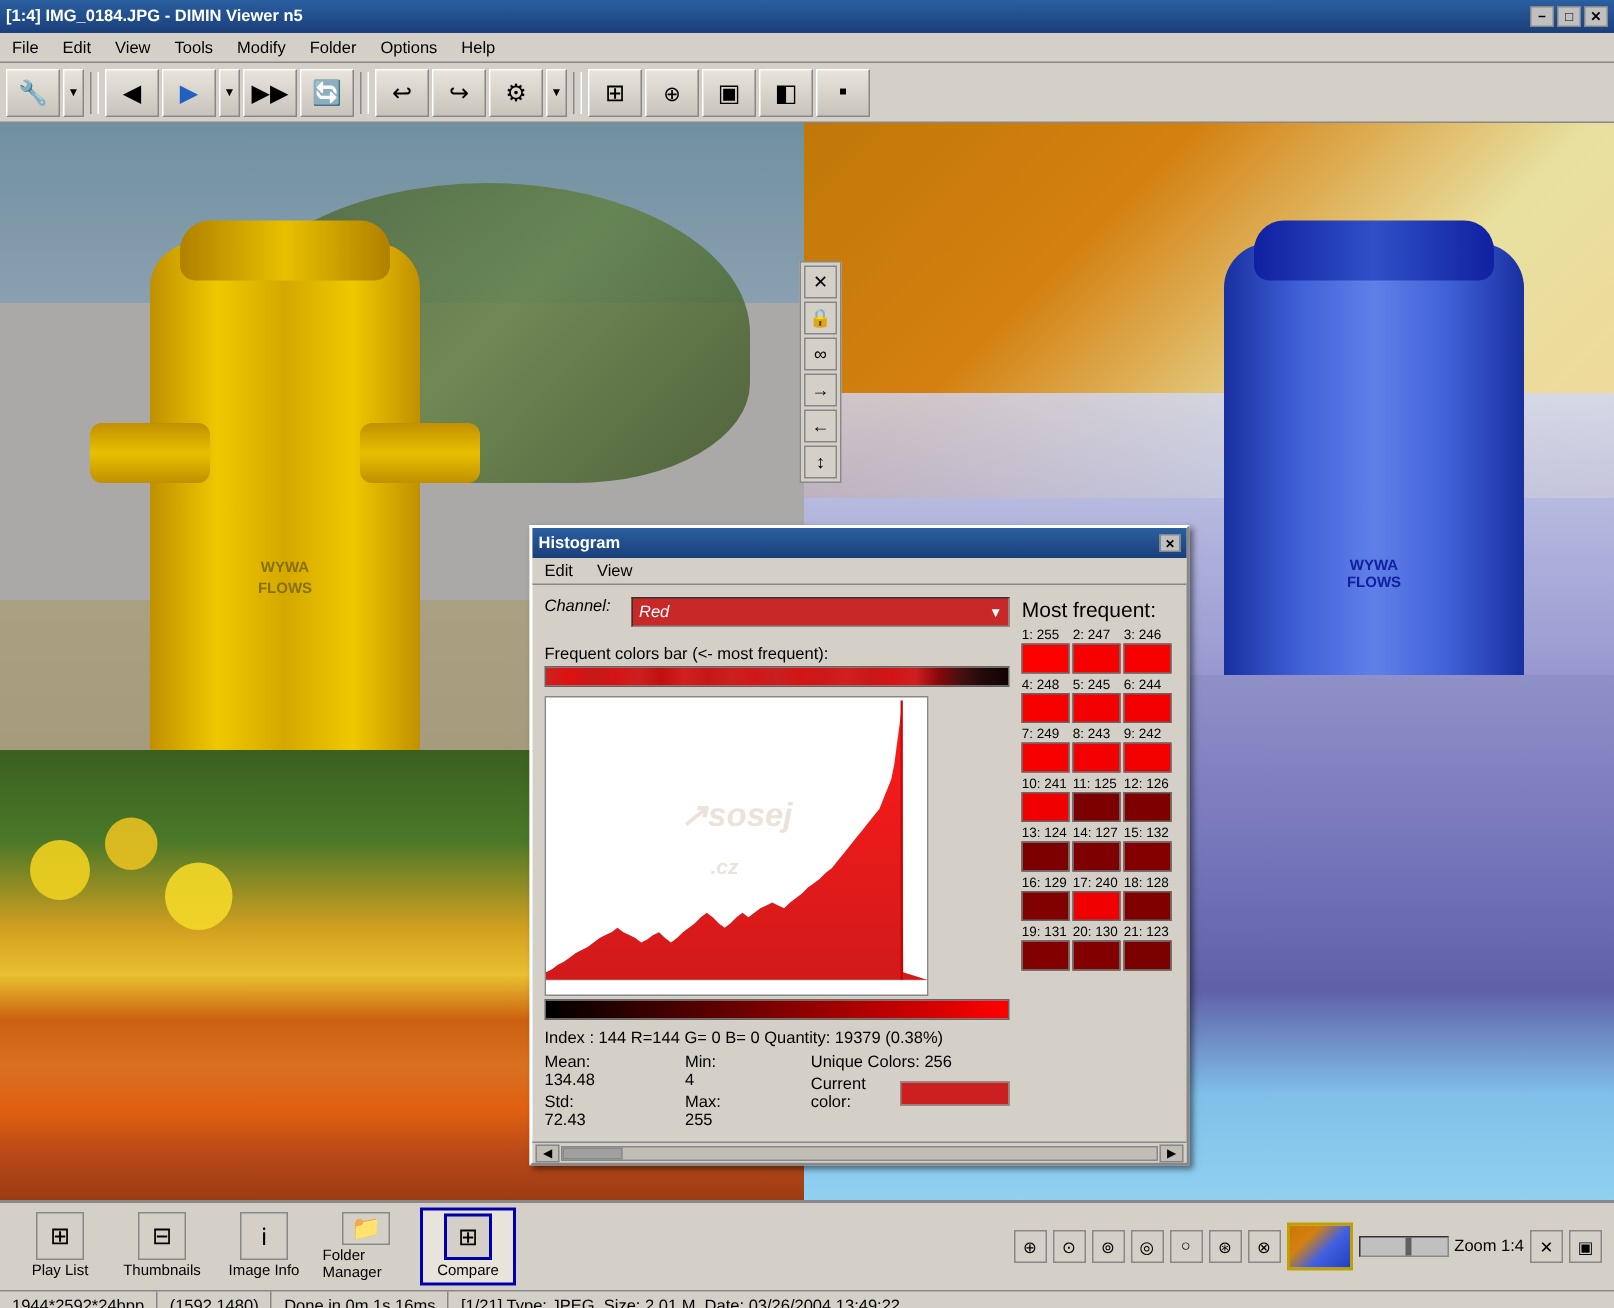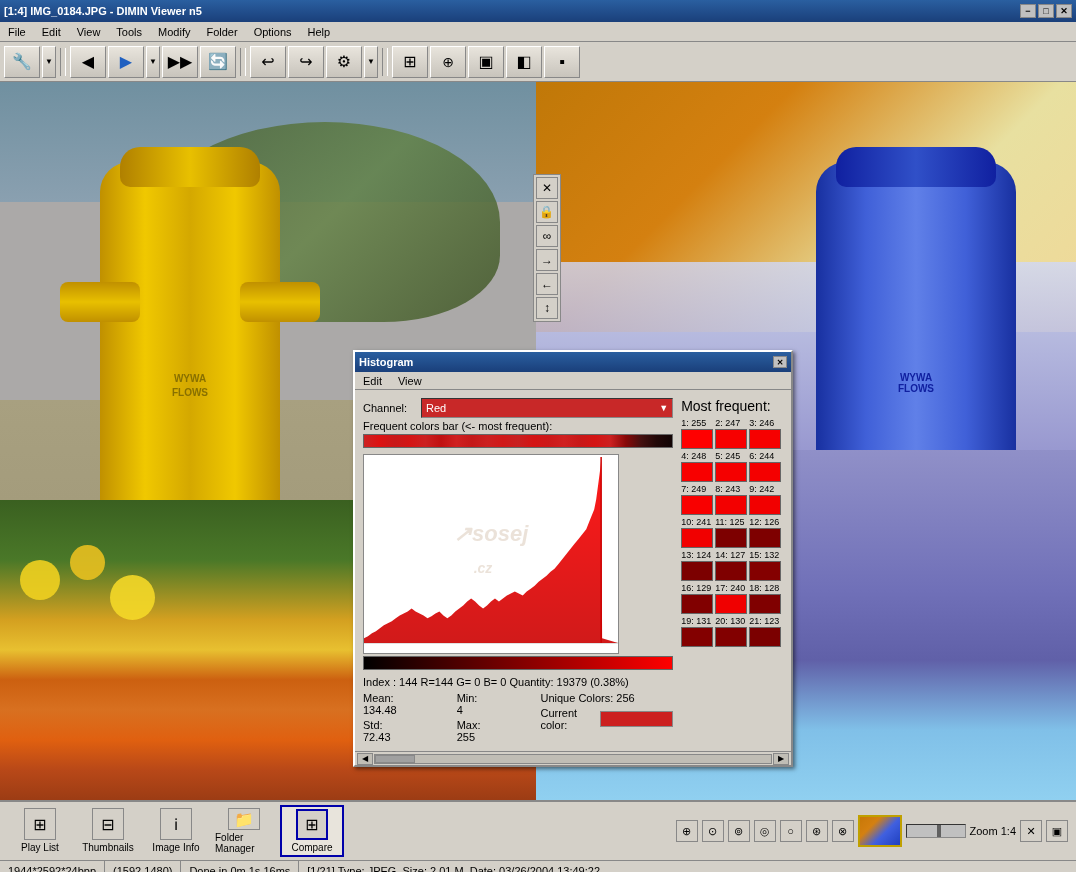--- a/index.html
+++ b/index.html
@@ -153,23 +153,24 @@
     .dialog-content {
       padding: 8px;
       display: flex;
       gap: 8px;
     }
     .histogram-left {
       flex: 1;
     }
     .channel-row {
       display: flex;
-      align-items: center;
-      margin-bottom: 2px;
+      align-items: flex-start;
+      margin-bottom: 12px;
       gap: 6px;
+      font-style: italic;
     }
     .channel-label {
       font-size: 11px;
       min-width: 52px;
     }
     .freq-bar-label {
       font-size: 11px;
       margin-bottom: 2px;
     }
     .freq-bar {

